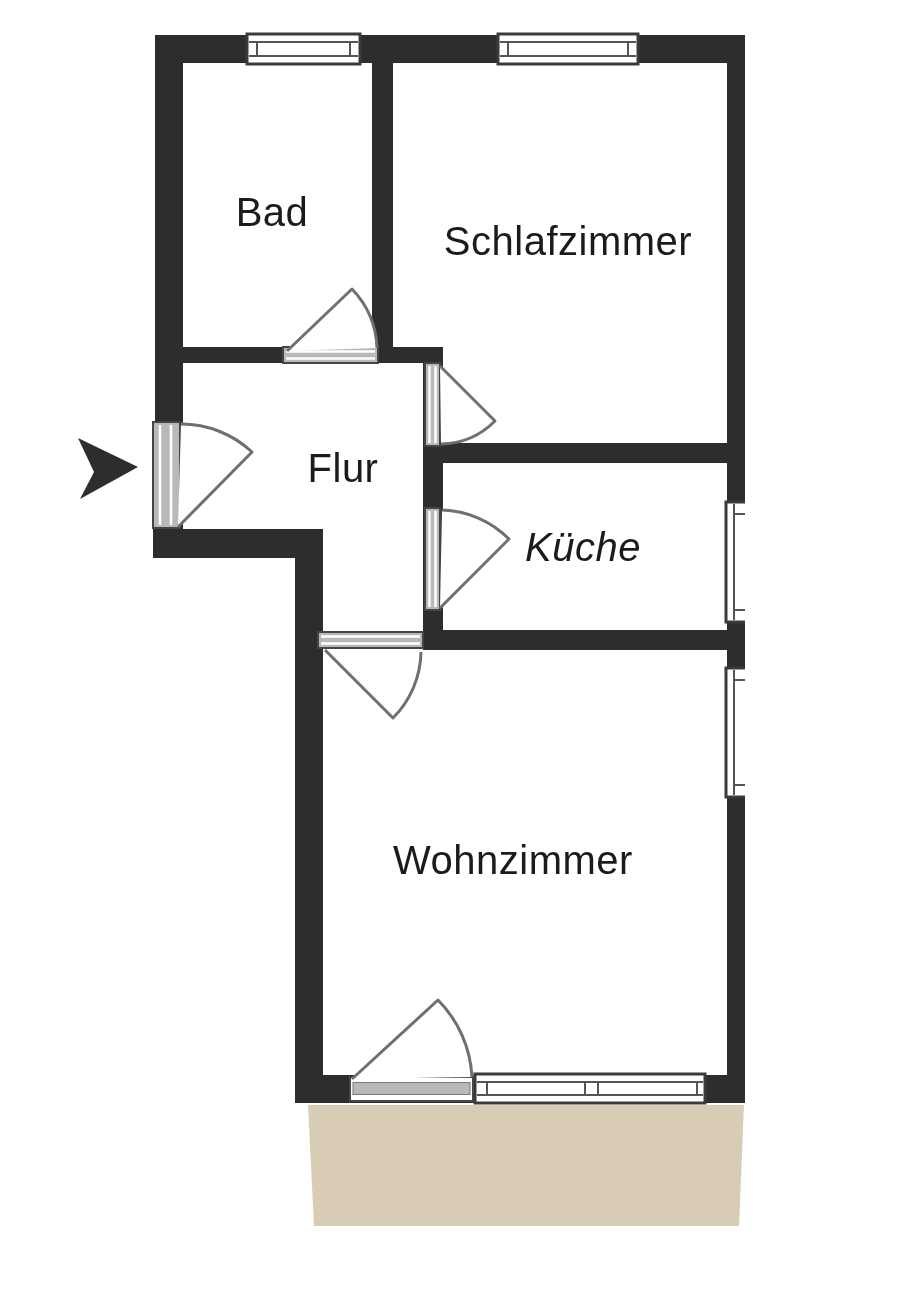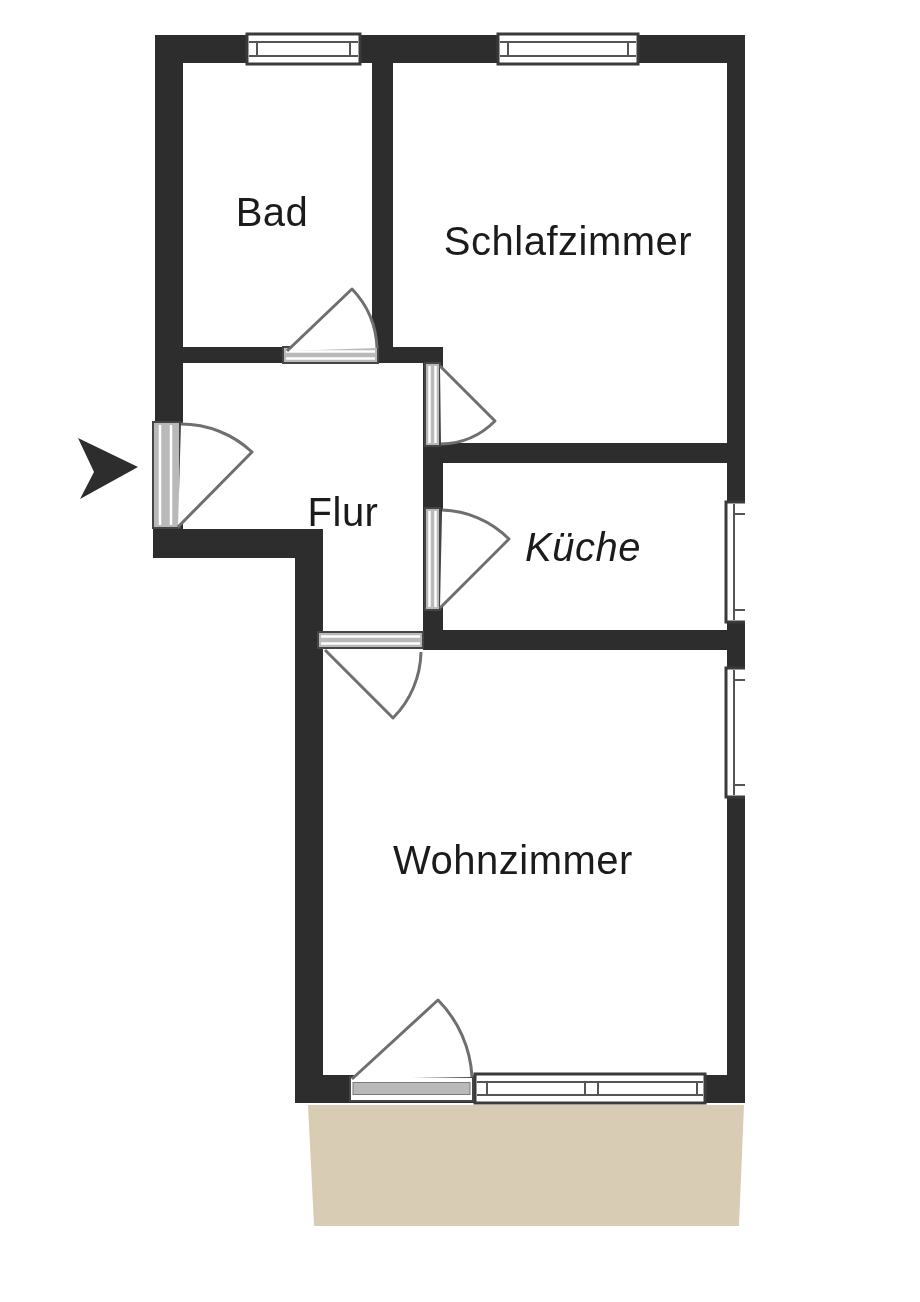--- a/index.html
+++ b/index.html
@@ -147,20 +147,20 @@
       <path class="wedge" d="M352,1079 L438,1000 A118,118 0 0 1 472,1077"></path>
     </g>
 
     <polygon points="78,438 138,467 80,499 94,472" fill="#2d2d2d"></polygon>
   </svg>
 
   <div class="room-label" style="left:272px;top:212px;">Bad</div>
 
   <div class="room-label" style="left:568px;top:241px;">Schlafzimmer</div>
 
-  <div class="room-label" style="left:343px;top:468px;margin-top:44px;">Flur</div>
+  <div class="room-label" style="left:343px;top:468px;">Flur</div>
 
   <div class="room-label" style="left:583px;top:547px;font-style:italic;">Küche</div>
 
   <div class="room-label" style="left:513px;top:860px;text-align:right;">Wohnzimmer</div>
 
 
 </div>
 
 </body></html>

